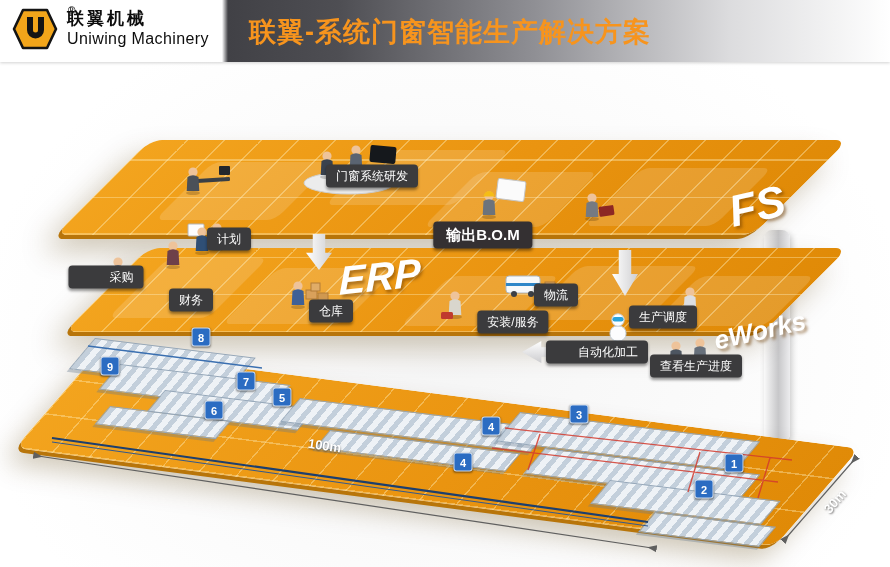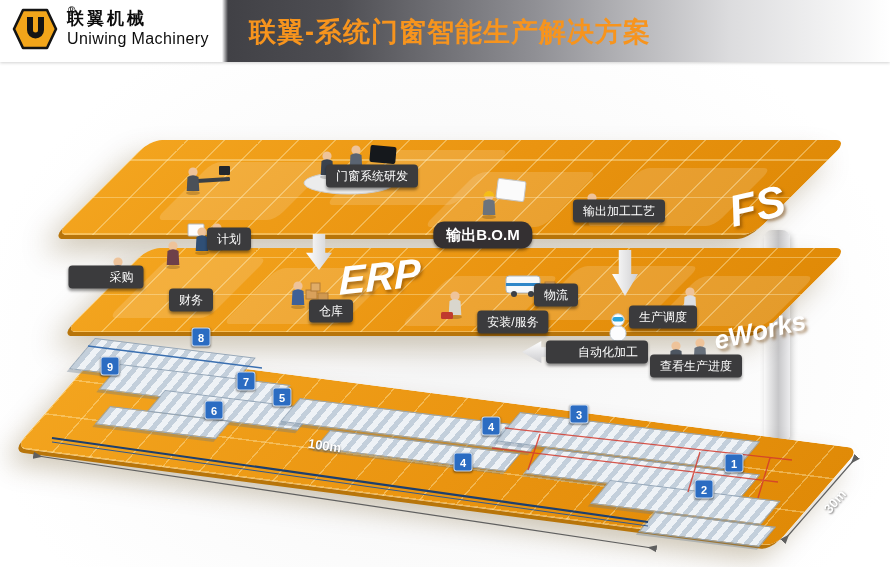--- a/index.html
+++ b/index.html
@@ -41,21 +41,21 @@
         background:repeating-linear-gradient(90deg,#c3cfdb 0 6px,#eef2f6 6px 13px);
         border:1px solid #94a6b8;box-shadow:0 3px 0 rgba(100,120,140,.35);}
   
   svg.layer{position:absolute;left:0;top:0;pointer-events:none;}
   .floor-art{z-index:4;}
   .people{z-index:6;}
   
   .pill{position:absolute;z-index:7;transform:translate(-50%,-50%);background:#3B3B3D;color:#fff;
         font-size:12px;padding:3px 10px;border-radius:4px;white-space:nowrap;
         box-shadow:0 2px 3px rgba(0,0,0,.4);}
-  .pill-lg{font-size:15px;font-weight:bold;padding:4px 13px;background:#343032;border-radius:11px;}
+  .pill-lg{font-size:15px;font-weight:bold;padding:4px 13px;background:#343032;}
   .bigtxt{position:absolute;z-index:7;color:#fff;font-weight:bold;font-style:italic;white-space:nowrap;
           text-shadow:2px 3px 3px rgba(110,60,0,.5);}
   .big-fs{left:757px;top:206px;font-size:44px;transform:translate(-50%,-50%) rotate(-13deg);}
   .big-erp{left:380px;top:277px;font-size:40px;transform:translate(-50%,-50%) rotate(-6deg) skewX(-6deg);}
   .big-eworks{left:760px;top:331px;font-size:26px;transform:translate(-50%,-50%) rotate(-13deg);}
   .badge{position:absolute;z-index:7;width:17px;height:17px;transform:translate(-50%,-50%);
          background:#2B6CC2;border:1px solid rgba(255,255,255,.75);border-radius:3px;color:#fff;
          font-size:11px;font-weight:bold;display:flex;align-items:center;justify-content:center;
          box-shadow:0 1px 2px rgba(0,0,0,.4);}
   .dim{position:absolute;z-index:7;color:#fff;font-weight:bold;font-size:13px;
@@ -206,21 +206,20 @@
       <use href="#psn" transform="translate(700,363)" style="color:#67707b"></use>
     </g>
   </svg>
 
   <div class="bigtxt big-fs">FS</div>
   <div class="bigtxt big-erp">ERP</div>
   <div class="bigtxt big-eworks">eWorks</div>
 
   <div class="pill" style="left:372px;top:176px;">门窗系统研发</div>
   <div class="pill pill-lg" style="left:483px;top:235px;">输出B.O.M</div>
-  <div class="pill" style="left:619px;top:211px;">输出加工工艺</div>
 
   <div class="pill" style="left:229px;top:239px;">计划</div>
   <div class="pill" style="left:191px;top:259px;margin-top:41px;">财务</div>
   <div class="pill" style="left:106px;top:277px;padding-left:41px;">采购</div>
   <div class="pill" style="left:331px;top:311px;">仓库</div>
   <div class="pill" style="left:556px;top:295px;">物流</div>
   <div class="pill" style="left:513px;top:322px;">安装/服务</div>
   <div class="pill" style="left:663px;top:317px;">生产调度</div>
   <div class="pill" style="left:597px;top:352px;padding-left:32px;">自动化加工</div>
   <div class="pill" style="left:696px;top:366px;">查看生产进度</div>

